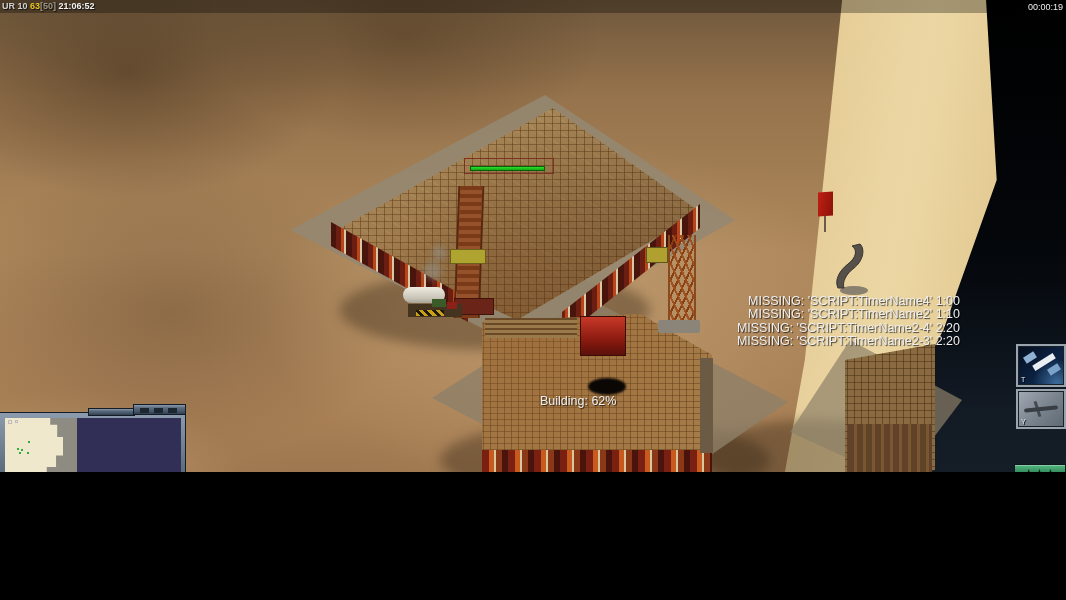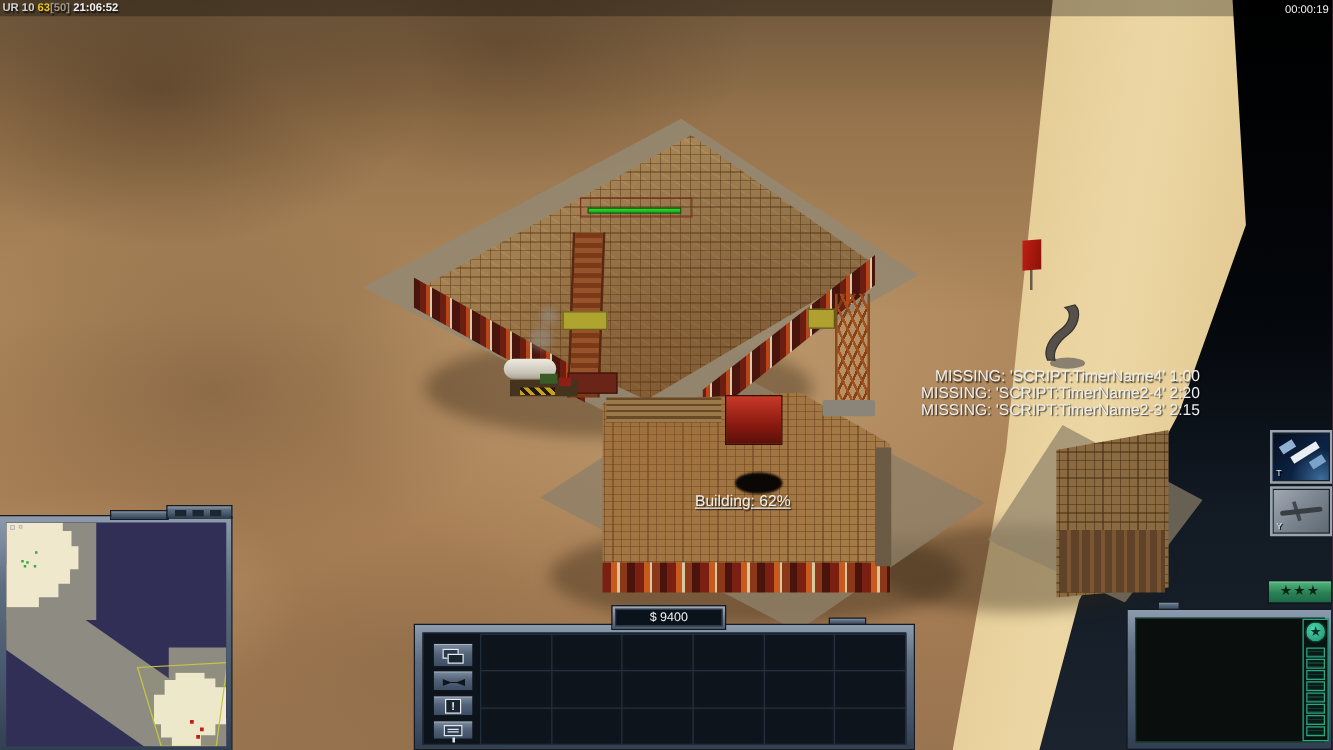--- a/index.html
+++ b/index.html
@@ -1,17 +1,17 @@
 <!DOCTYPE html>
 <html><head>
 <meta charset="utf-8">
 <style>
   html,body{margin:0;padding:0;background:#000;}
   *{box-sizing:border-box;font-family:"Liberation Sans",sans-serif;}
-  #stage{position:relative;width:1066px;height:600px;overflow:hidden;background:#4c1d95;}
+  #stage{position:relative;width:1066px;height:472px;overflow:hidden;background:#7f1d1d;}
   .abs{position:absolute;}
 
   
   #terrain{left:0;top:0;width:1066px;height:600px;
     background:
       radial-gradient(ellipse 300px 180px at 12% 12%, rgba(60,42,24,.50), transparent 70%),
       radial-gradient(ellipse 280px 160px at 38% 6%, rgba(74,52,30,.45), transparent 70%),
       radial-gradient(ellipse 420px 250px at 52% 52%, rgba(235,205,160,.28), transparent 70%),
       radial-gradient(ellipse 320px 210px at 16% 52%, rgba(92,66,42,.38), transparent 72%),
       radial-gradient(ellipse 240px 130px at 7% 80%, rgba(218,188,142,.35), transparent 70%),
@@ -107,21 +107,21 @@
   
   #hbBox{left:464px;top:158px;width:90px;height:16px;border:1px solid rgba(122,42,30,.85);}
   #hbBar{left:470px;top:166px;width:75px;height:5px;background:linear-gradient(180deg,#2ae02a,#15a815);border:1px solid #0c5c0c;}
 
   
   .gametext{color:#efefef;text-shadow:1px 1px 1px rgba(0,0,0,.7);}
   #debug{left:2px;top:1px;font-size:9px;font-weight:bold;letter-spacing:0;}
   #debug .w{color:#cfcfcf;} #debug .y{color:#e8c41e;} #debug .g{color:#9a9386;} #debug .c{color:#f2f2f2;}
   #mtimer{top:2px;right:3px;font-size:9px;color:#f0f0f0;}
   #messages{top:295px;right:106px;width:270px;text-align:right;font-size:12.5px;line-height:13.4px;}
-  #bprogress{left:556px;top:394px;font-size:12.5px;text-decoration:underline;}
+  #bprogress{left:540px;top:394px;font-size:12.5px;}
   #resolution{left:420px;top:551px;width:230px;text-align:center;font-size:27px;color:#fafafa;text-shadow:1px 1px 2px rgba(0,0,0,.6);}
 
   
   .chrome{background:linear-gradient(180deg,#8c9cae 0%,#5d6d80 30%,#46566a 70%,#303e50 100%);
     border:1px solid #131b25;}
 
   
   #mmFrame{left:-4px;top:412px;width:190px;height:192px;border-radius:2px;}
   #mmTab{left:133px;top:404px;width:53px;height:11px;}
   #mmTab .slot{position:absolute;top:3px;width:9px;height:5px;background:#1c2630;}
@@ -250,22 +250,23 @@
   <div class="abs" id="topstrip"></div>
   <div class="abs gametext" id="debug">
     <span class="w">UR 10</span>
     <span class="y">63</span><span class="g">[50]</span>
     <span class="c">21:06:52</span>
   </div>
   <div class="abs" id="mtimer">00:00:19</div>
 
   <div class="abs gametext" id="messages">
     <div>MISSING: 'SCRIPT:TimerName4' 1:00</div>
+    <div>MISSING: 'SCRIPT:TimerName2' 1:10</div>
     <div>MISSING: 'SCRIPT:TimerName2-4' 2:20</div>
-    <div>MISSING: 'SCRIPT:TimerName2-3' 2:15</div>
+    <div>MISSING: 'SCRIPT:TimerName2-3' 2:20</div>
   </div>
 
   <div class="abs gametext" id="bprogress">Building: 62%</div>
 
   <div class="abs" id="resolution">1920 x 1080</div>
 
   <div class="abs chrome" id="mmFrame"></div>
   <div class="abs chrome" id="mmStep"></div>
   <div class="abs chrome" id="mmTab">
     <span class="slot" style="left:6px;"></span>

